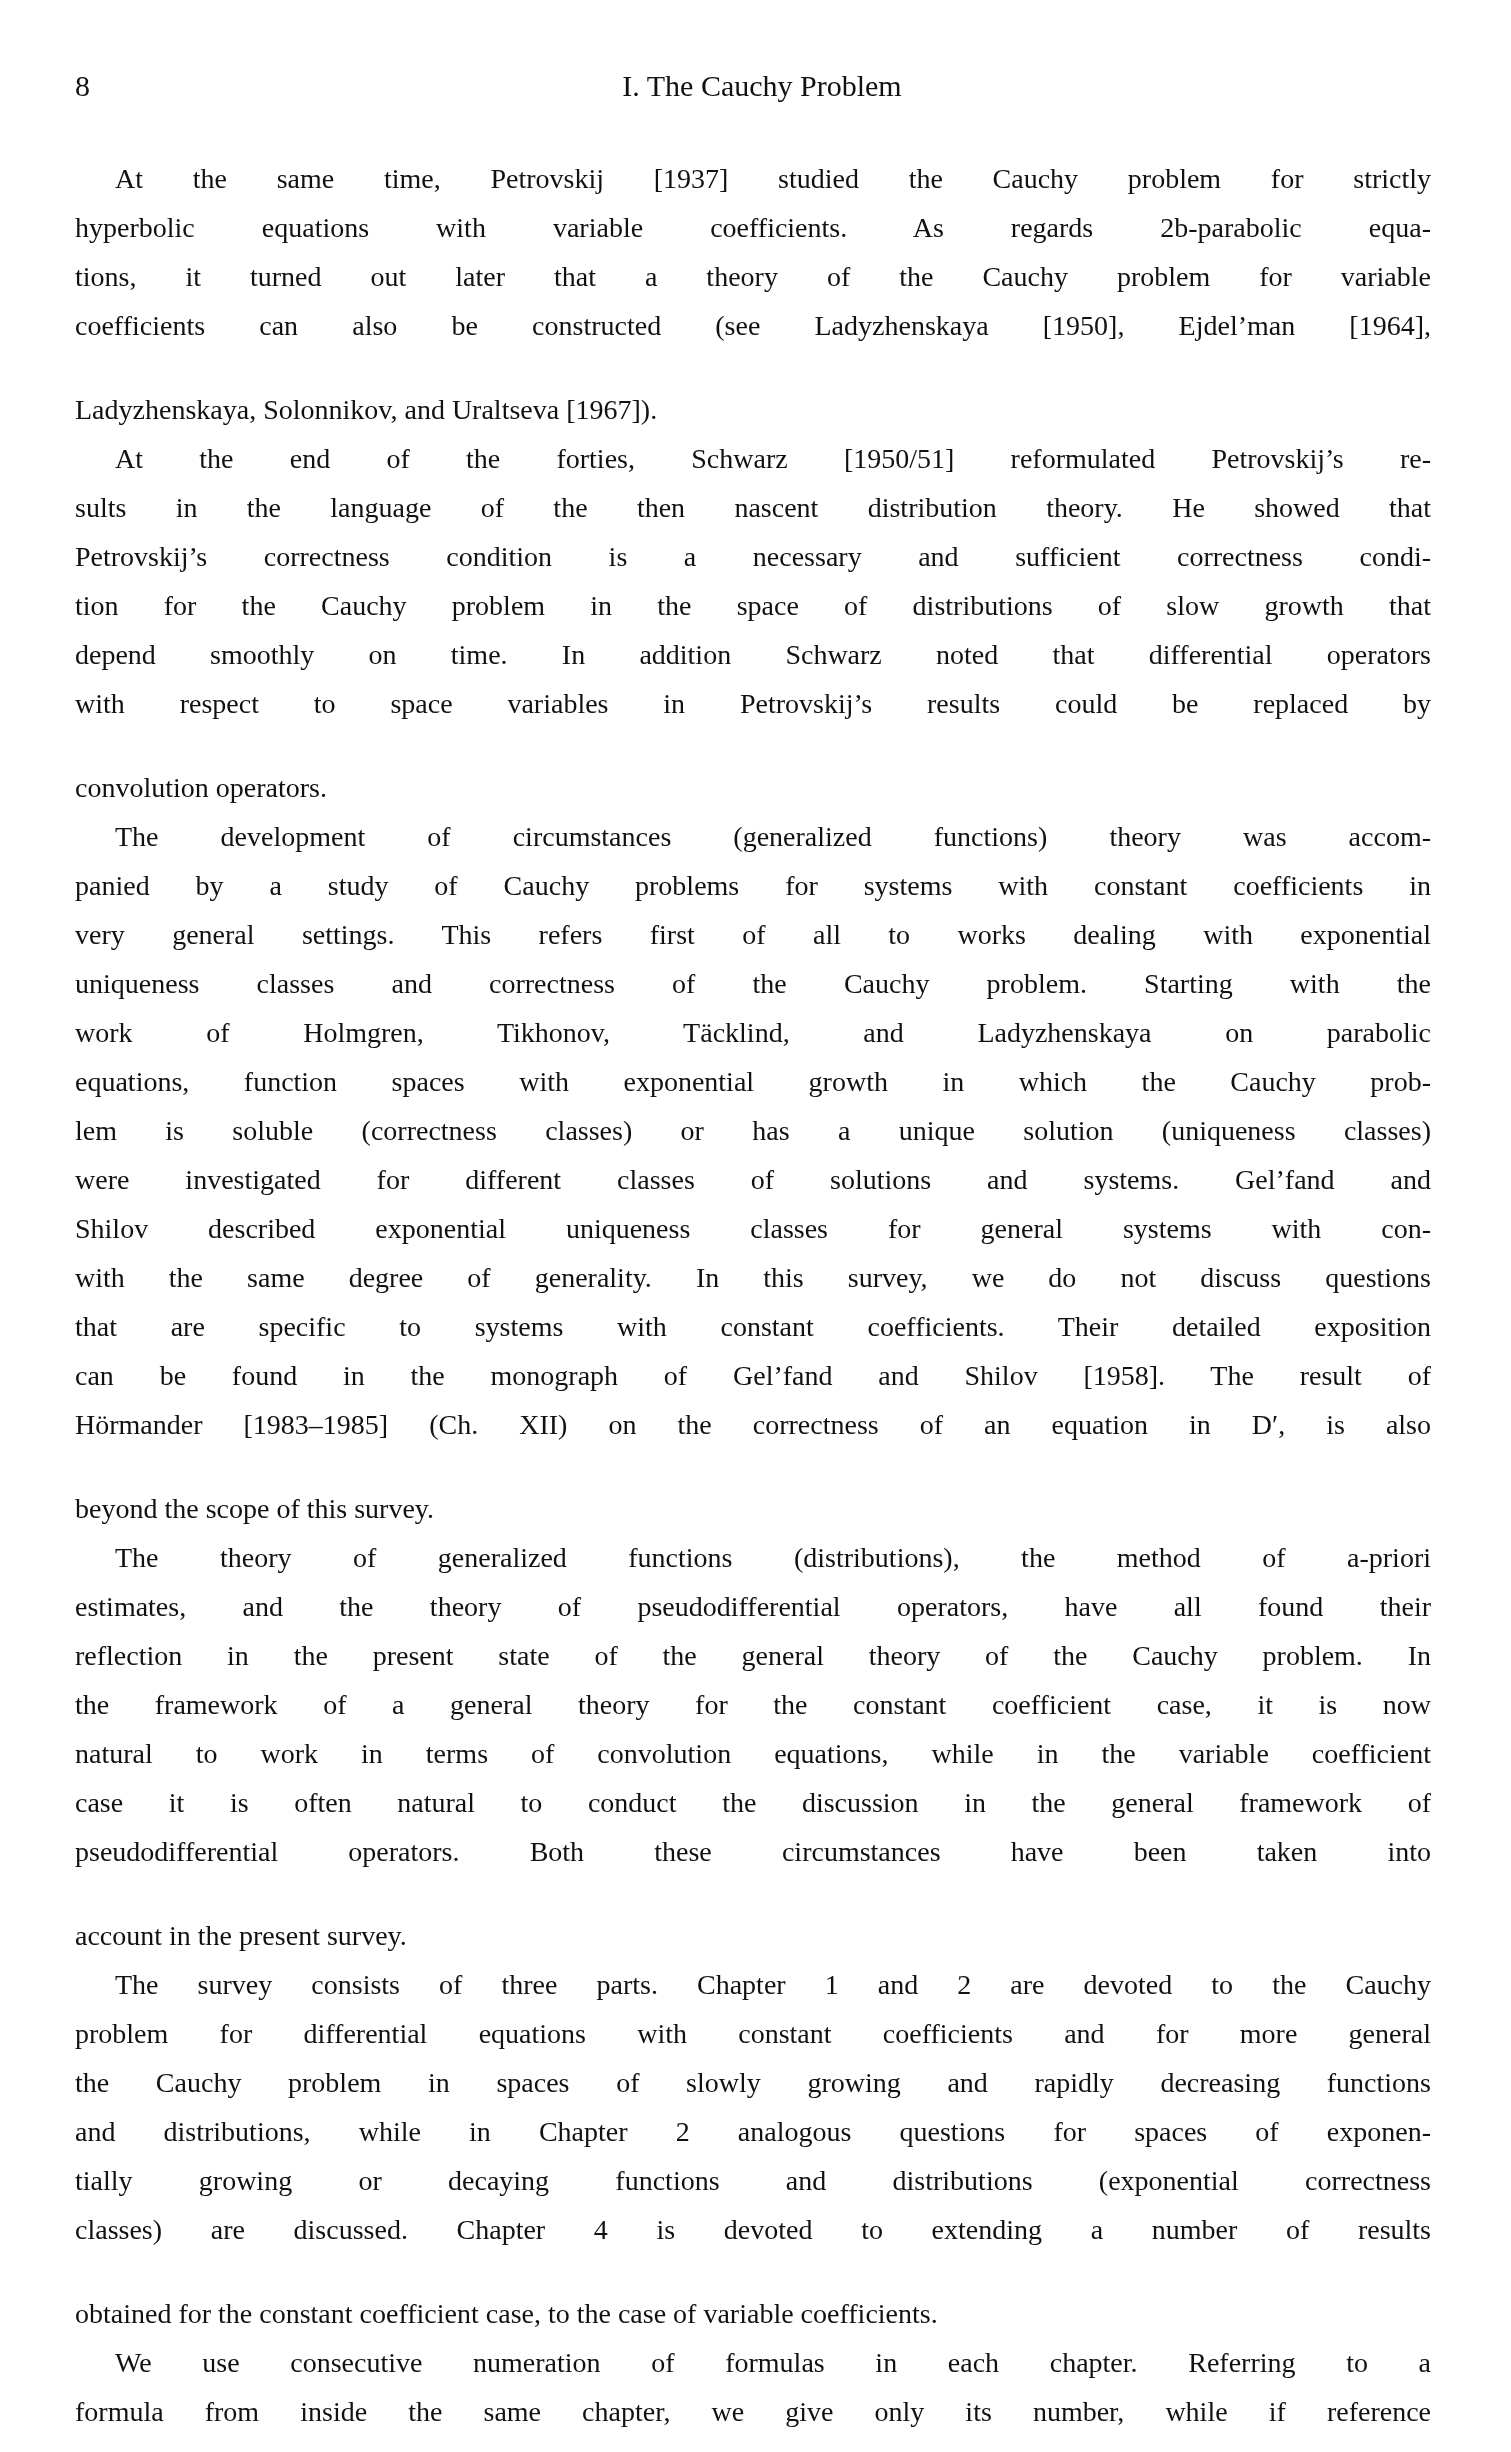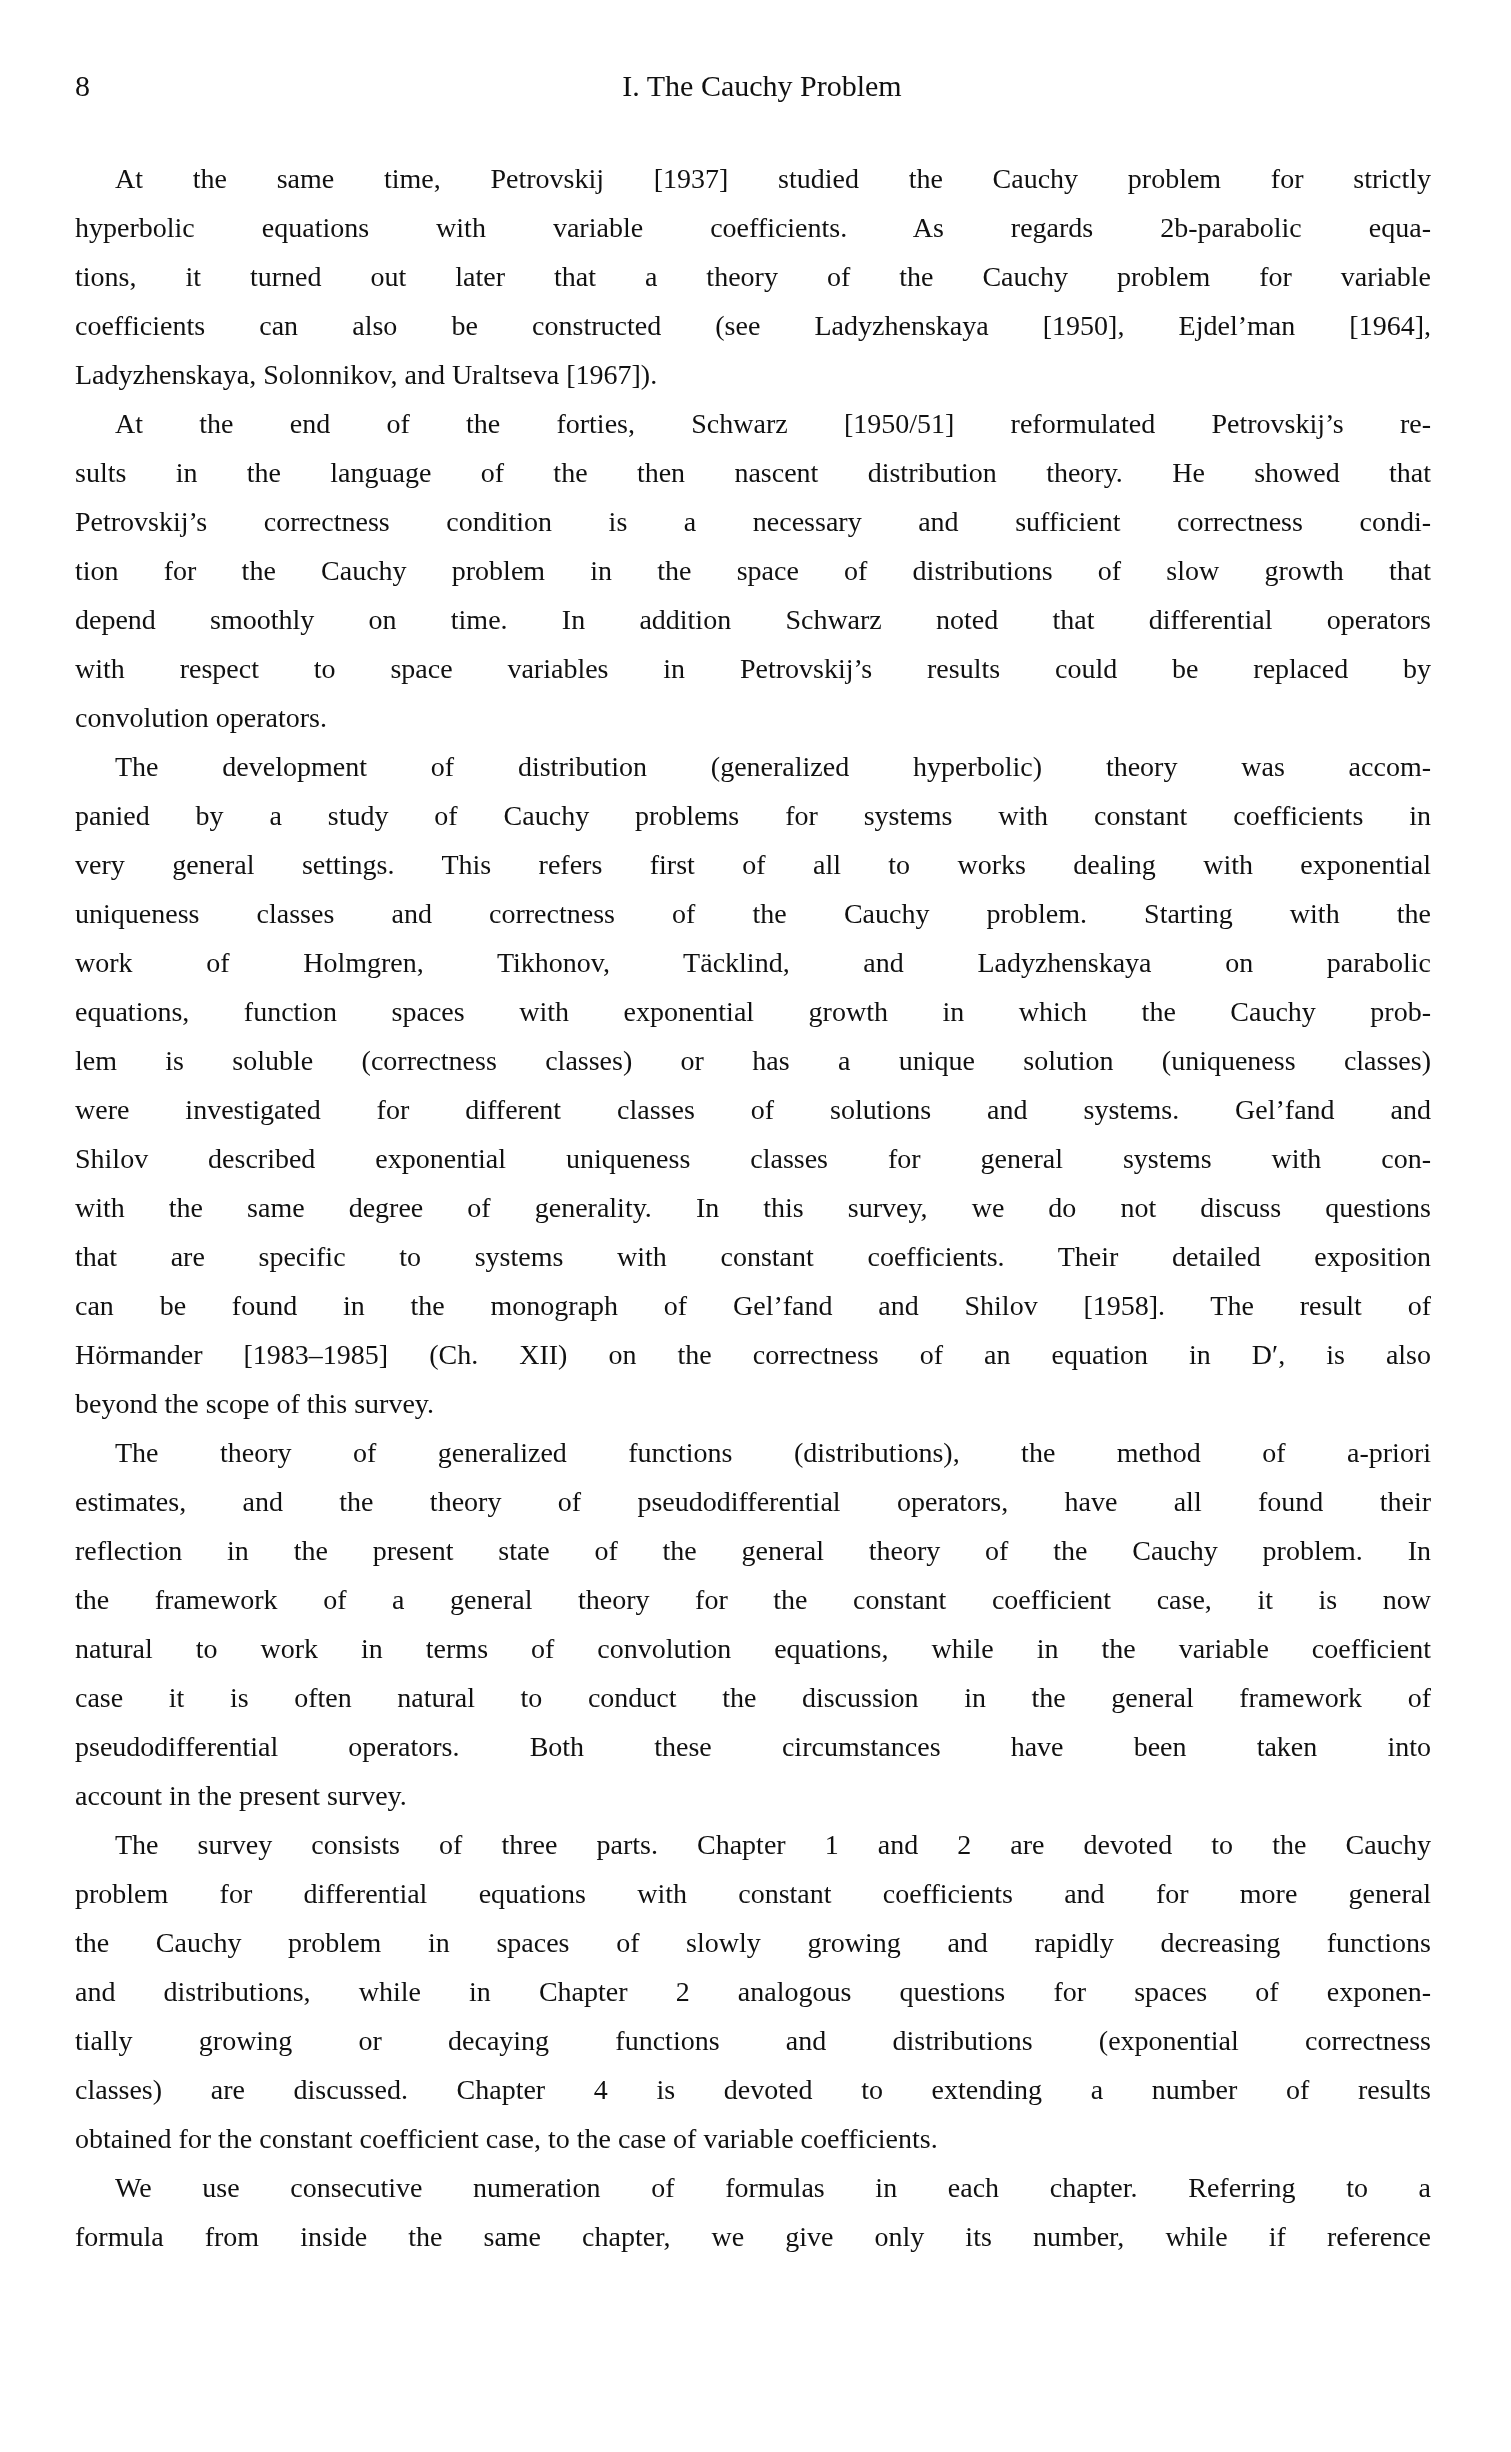--- a/index.html
+++ b/index.html
@@ -3,21 +3,21 @@
 <meta charset="utf-8">
 <style>
   html, body { margin: 0; padding: 0; background: #ffffff; }
   body { width: 1511px; height: 2453px; position: relative; overflow: hidden; }
   .page { position: absolute; left: 0; top: 0; width: 1511px; height: 2453px; background: #ffffff; color: #111111; }
   .header { position: absolute; top: 69px; left: 75px; width: 1356px; height: 38px; font-family: "Liberation Serif", serif; font-size: 30px; }
   .page-num { position: absolute; left: 0; top: 0; }
   .running-title { position: absolute; left: 18px; right: 0; top: 0; text-align: center; }
   .body { position: absolute; left: 75px; top: 154px; width: 1356px; font-family: "Liberation Serif", serif; font-size: 28px; }
   .line { height: 49px; line-height: 49px; white-space: nowrap; text-align: justify; text-align-last: justify; overflow: hidden; }
-  .line.last { text-align-last: left; }
+  .line.last { text-align-last: left; margin-top: 35px; }
   .line.indent { padding-left: 40px; }
 </style>
 </head>
 <body>
 
 <div class="page">
   <div class="header">
     <span class="page-num">8</span>
     <div class="running-title">I. The Cauchy Problem</div>
   </div>
@@ -33,21 +33,21 @@
       <div>
         <div class="line indent">At the end of the forties, Schwarz [1950/51] reformulated Petrovskij’s re-</div>
         <div class="line">sults in the language of the then nascent distribution theory. He showed that</div>
         <div class="line">Petrovskij’s correctness condition is a necessary and sufficient correctness condi-</div>
         <div class="line">tion for the Cauchy problem in the space of distributions of slow growth that</div>
         <div class="line">depend smoothly on time. In addition Schwarz noted that differential operators</div>
         <div class="line">with respect to space variables in Petrovskij’s results could be replaced by</div>
         <div class="line last">convolution operators.</div>
       </div>
       <div>
-        <div class="line indent">The development of distribution (generalized hyperbolic) theory was accom-</div>
+        <div class="line indent">The development of circumstances (generalized functions) theory was accom-</div>
         <div class="line">panied by a study of Cauchy problems for systems with constant coefficients in</div>
         <div class="line">very general settings. This refers first of all to works dealing with exponential</div>
         <div class="line">uniqueness classes and correctness of the Cauchy problem. Starting with the</div>
         <div class="line">work of Holmgren, Tikhonov, Täcklind, and Ladyzhenskaya on parabolic</div>
         <div class="line">equations, function spaces with exponential growth in which the Cauchy prob-</div>
         <div class="line">lem is soluble (correctness classes) or has a unique solution (uniqueness classes)</div>
         <div class="line">were investigated for different classes of solutions and systems. Gel’fand and</div>
         <div class="line">Shilov described exponential uniqueness classes for general systems with con-</div>
         <div class="line">with the same degree of generality. In this survey, we do not discuss questions</div>
         <div class="line">that are specific to systems with constant coefficients. Their detailed exposition</div>

